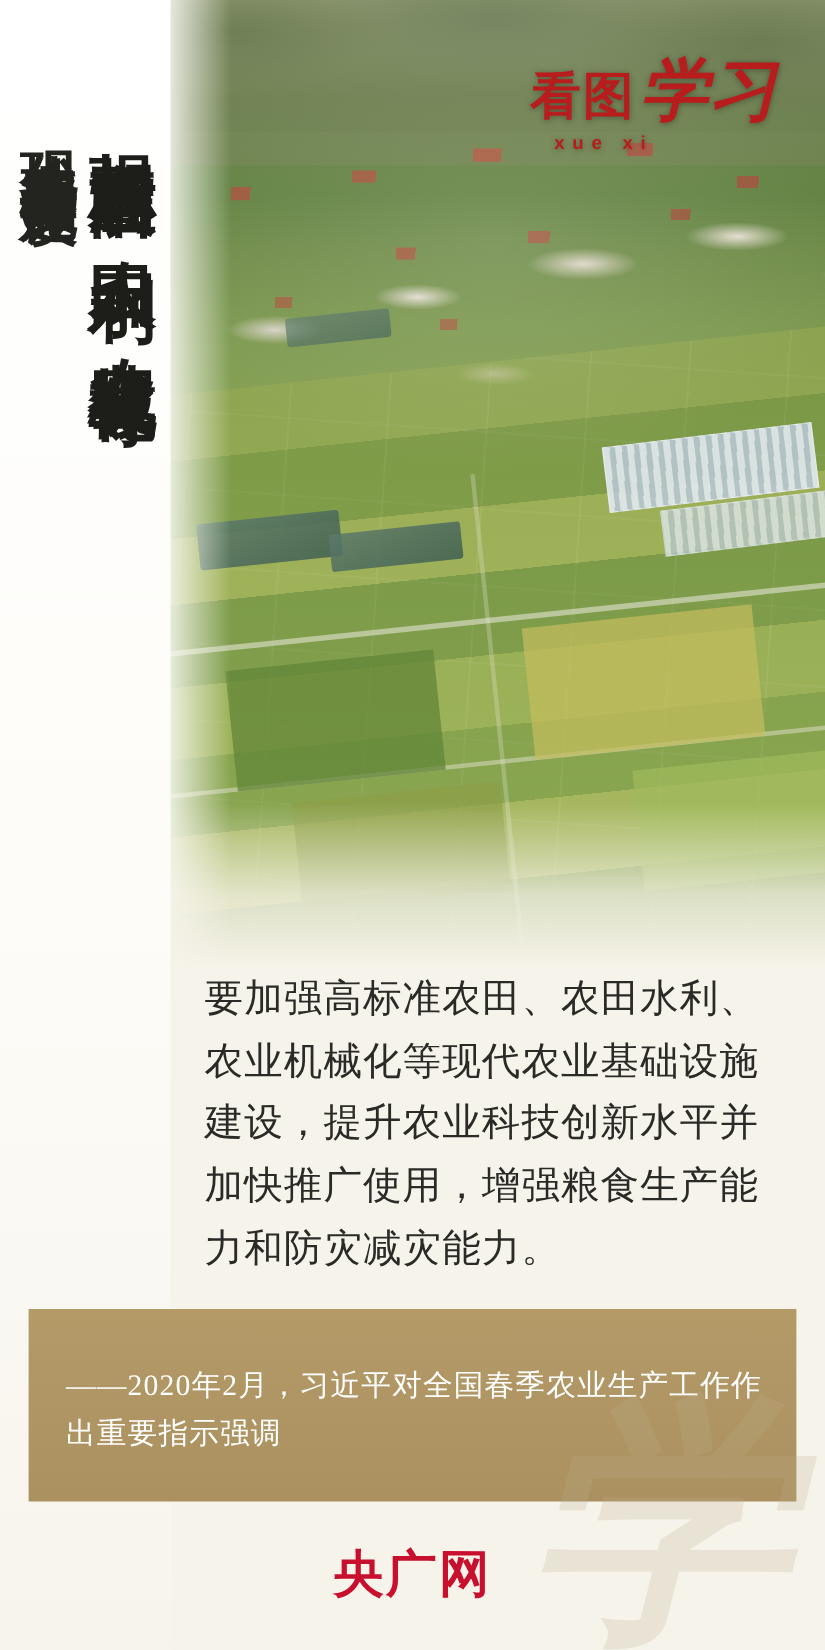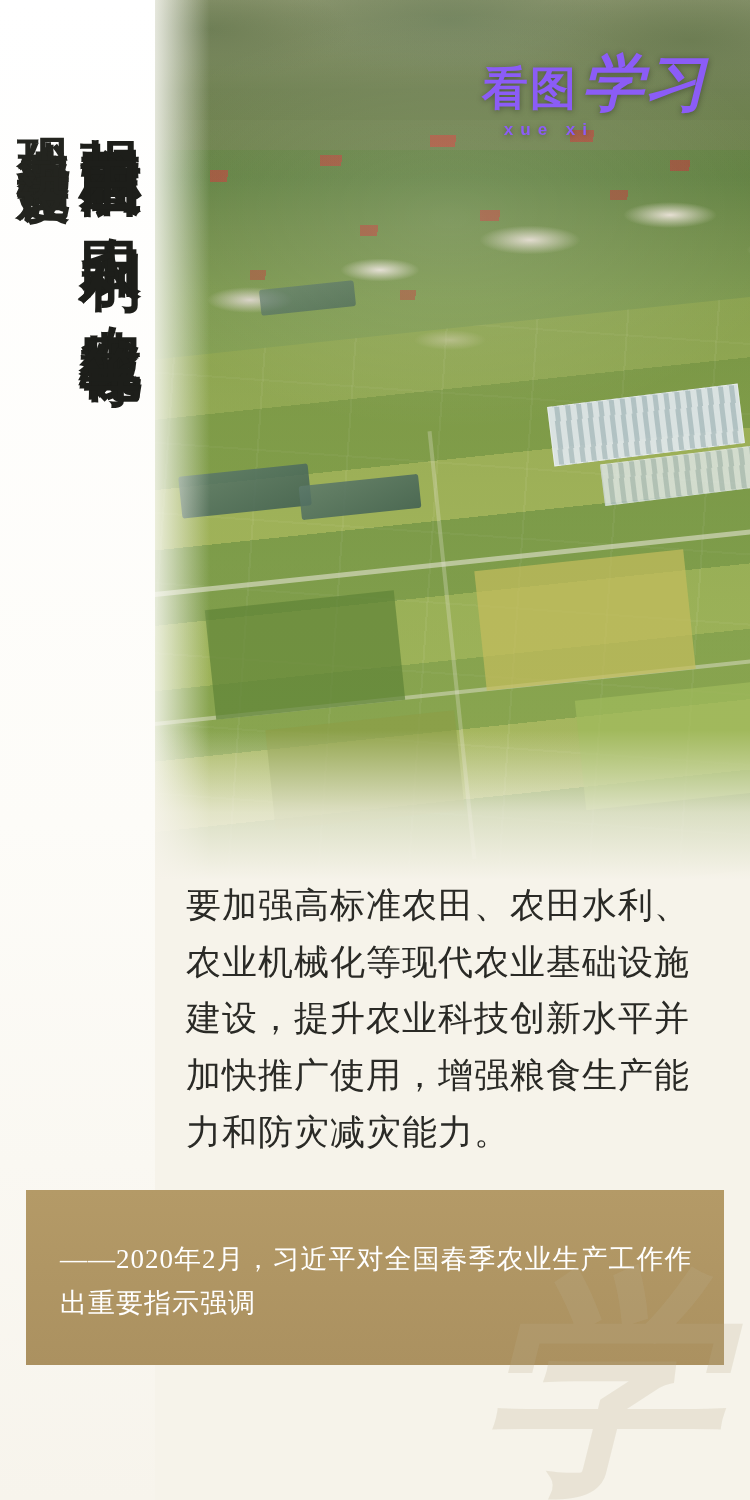--- a/index.html
+++ b/index.html
@@ -178,21 +178,21 @@
     height: 560px;
     color: #23241f;
   }
 
   
   .logo {
     position: absolute;
     right: 44px;
     top: 52px;
     text-align: right;
-    color: #8b5cf6;
+    color: #b91c1c;
     text-shadow: 0 1px 6px rgba(0,0,0,0.35);
   }
   .logo .cn {
     font-family: "Liberation Serif", "DejaVu Serif", serif;
     font-weight: bold;
     font-size: 46px;
     letter-spacing: 2px;
     line-height: 1;
     display: inline-block;
   }
@@ -210,21 +210,21 @@
     margin-right: 112px;
     font-weight: bold;
   }
 
   
   .quote {
     position: absolute;
     left: 186px;
     top: 880px;
     width: 520px;
-    font-family: Liberation Mono, monospace;
+    font-family: Liberation Sans, sans-serif;
     font-size: 35px;
     line-height: 1.62;
     color: #2a2a26;
     letter-spacing: 1px;
   }
 
   
   .source-band {
     position: absolute;
     left: 26px;
@@ -324,14 +324,17 @@
     <div class="py">xue xi</div>
   </div>
 
   <div class="quote">要加强高标准农田、农田水利、农业机械化等现代农业基础设施建设，提升农业科技创新水平并加快推广使用，增强粮食生产能力和防灾减灾能力。</div>
 
   <div class="source-band"></div>
   <div class="source-text">——2020年2月，习近平对全国春季农业生产工作作出重要指示强调</div>
 
   <div class="watermark">学</div>
 
+  <div class="footer">
+    <span class="brand">央广网</span>
+  </div>
 
 </div>
 
 </body></html>

